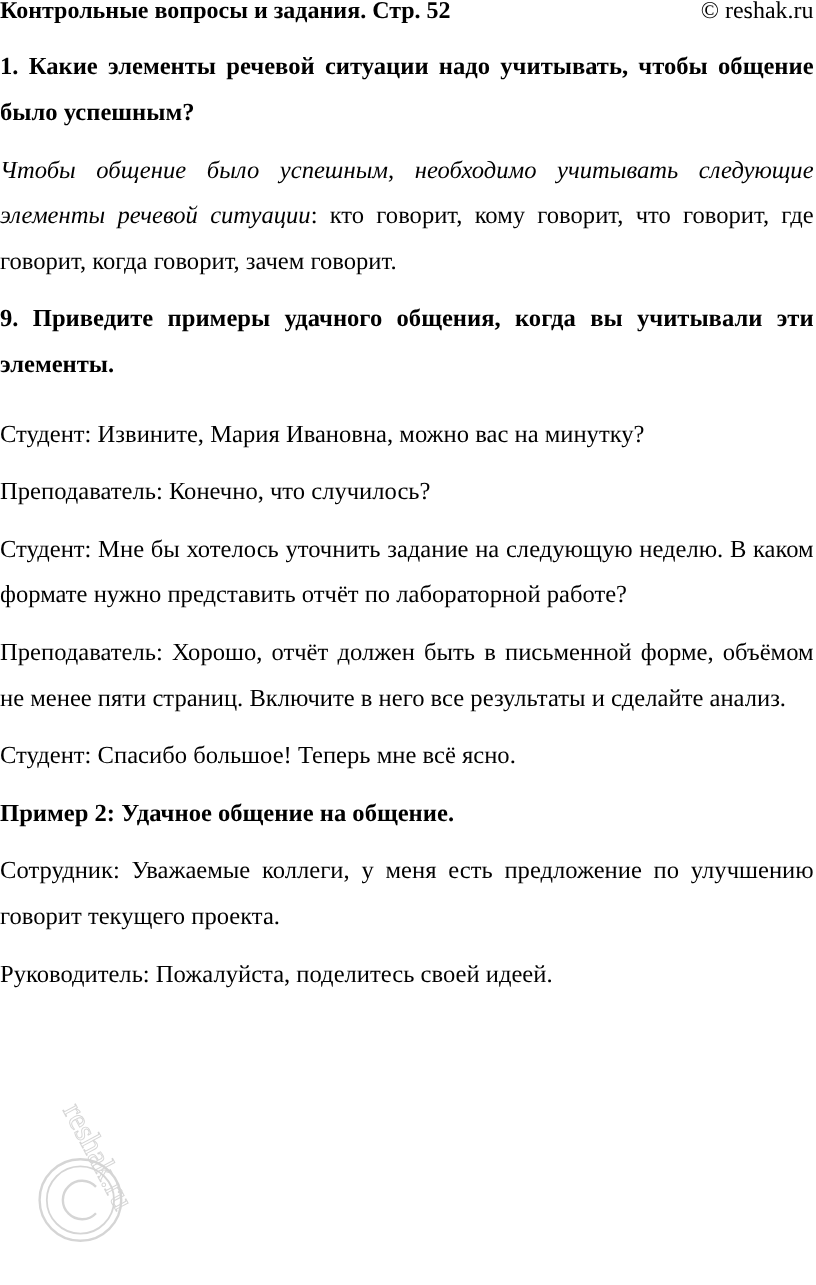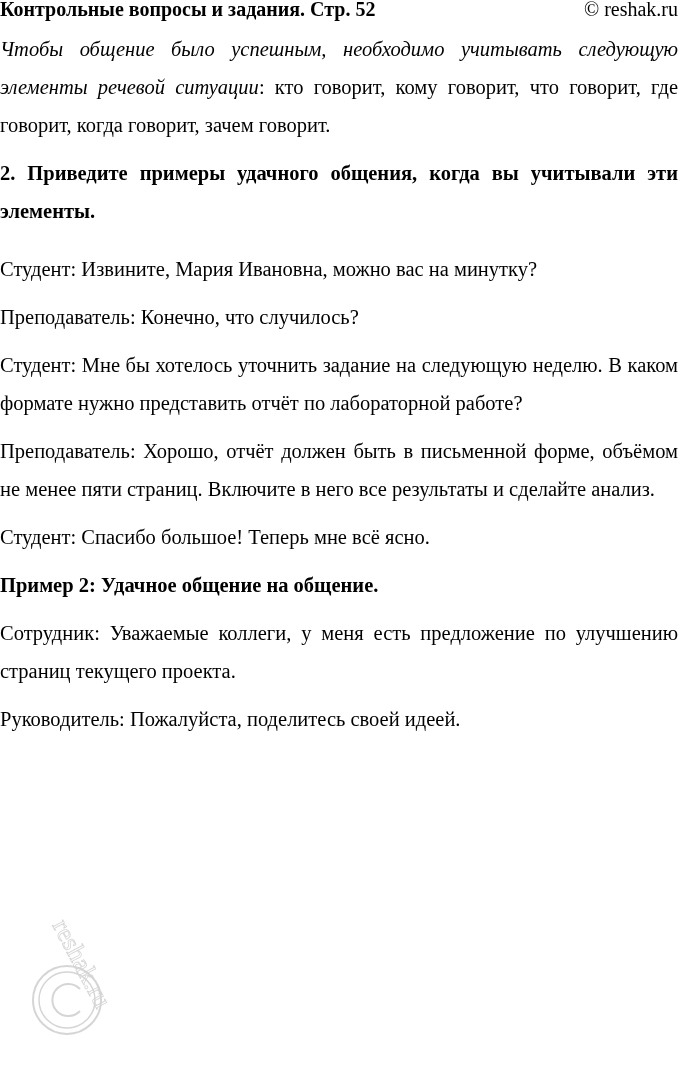--- a/index.html
+++ b/index.html
@@ -58,42 +58,43 @@
   </style>
 </head>
 <body>
 
 <div class="page">
   <div class="header">
     <span class="title">Контрольные вопросы и задания. Стр. 52</span>
     <span class="site">© reshak.ru</span>
   </div>
 
+  <p class="bold q1">1. Какие элементы речевой ситуации надо учитывать, чтобы общение было успешным?</p>
   <div class="gap"></div>
-  <p><span class="ital">Чтобы общение было успешным, необходимо учитывать следующую элементы речевой ситуации</span><span>: кто говорит, кому говорит, что говорит, где говорит, когда говорит, зачем говорит.</span></p>
+  <p><span class="ital">Чтобы общение было успешным, необходимо учитывать следующие элементы речевой ситуации</span><span>: кто говорит, кому говорит, что говорит, где говорит, когда говорит, зачем говорит.</span></p>
   <div class="gap"></div>
 
-  <p class="bold">2. Приведите примеры удачного общения, когда вы учитывали эти элементы.</p>
+  <p class="bold">9. Приведите примеры удачного общения, когда вы учитывали эти элементы.</p>
   <div class="gap"></div>
 
   <div class="gap"></div>
   <p>Студент: Извините, Мария Ивановна, можно вас на минутку?</p>
   <div class="gap"></div>
   <p>Преподаватель: Конечно, что случилось?</p>
   <div class="gap"></div>
   <p>Студент: Мне бы хотелось уточнить задание на следующую неделю. В каком формате нужно представить отчёт по лабораторной работе?</p>
   <div class="gap"></div>
   <p>Преподаватель: Хорошо, отчёт должен быть в письменной форме, объёмом не менее пяти страниц. Включите в него все результаты и сделайте анализ.</p>
   <div class="gap"></div>
   <p>Студент: Спасибо большое! Теперь мне всё ясно.</p>
   <div class="gap"></div>
 
   <p class="bold">Пример 2: Удачное общение на общение.</p>
   <div class="gap"></div>
-  <p>Сотрудник: Уважаемые коллеги, у меня есть предложение по улучшению страниц текущего проекта.</p>
+  <p>Сотрудник: Уважаемые коллеги, у меня есть предложение по улучшению говорит текущего проекта.</p>
   <div class="gap"></div>
   <p>Руководитель: Пожалуйста, поделитесь своей идеей.</p>
   <div class="gap"></div>
 </div>
 
 <div class="watermark">
   <svg width="150" height="150" viewBox="0 0 150 150">
     <circle cx="55" cy="95" r="34" fill="none" stroke="#888888" stroke-width="2"></circle>
     <circle cx="55" cy="95" r="28" fill="none" stroke="#888888" stroke-width="1.5"></circle>
     <path d="M68 84 A16 16 0 1 0 68 106" fill="none" stroke="#888888" stroke-width="2"></path>

